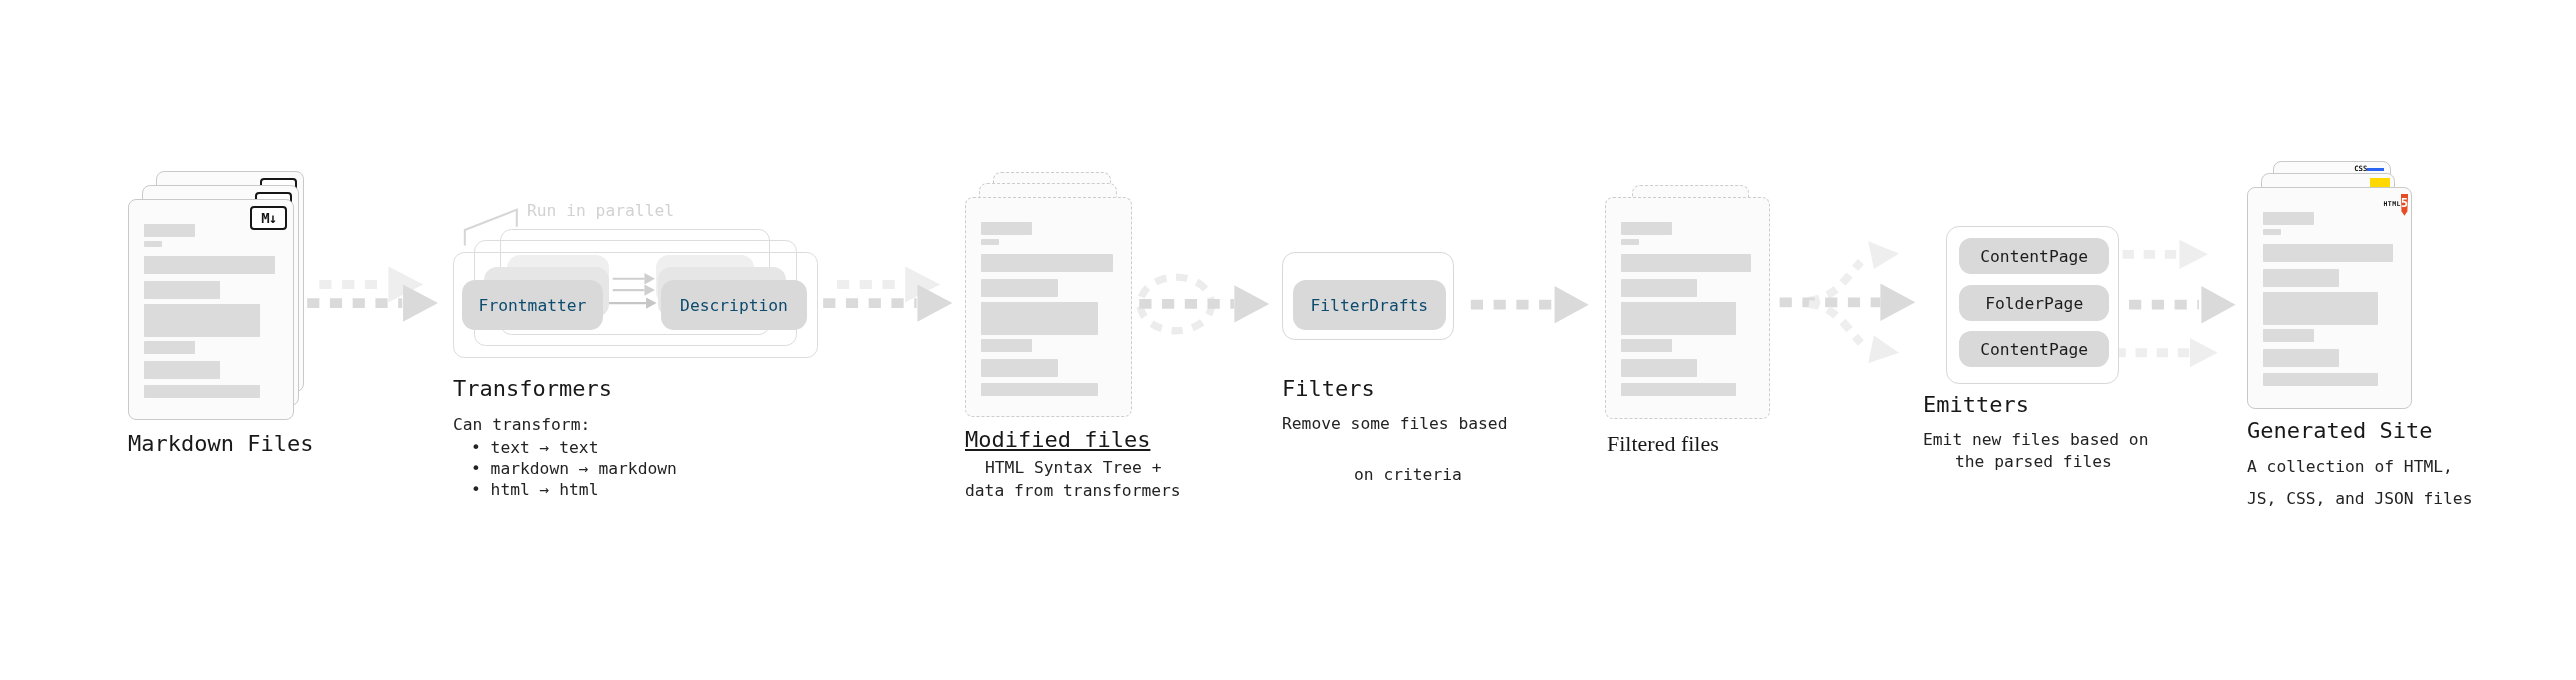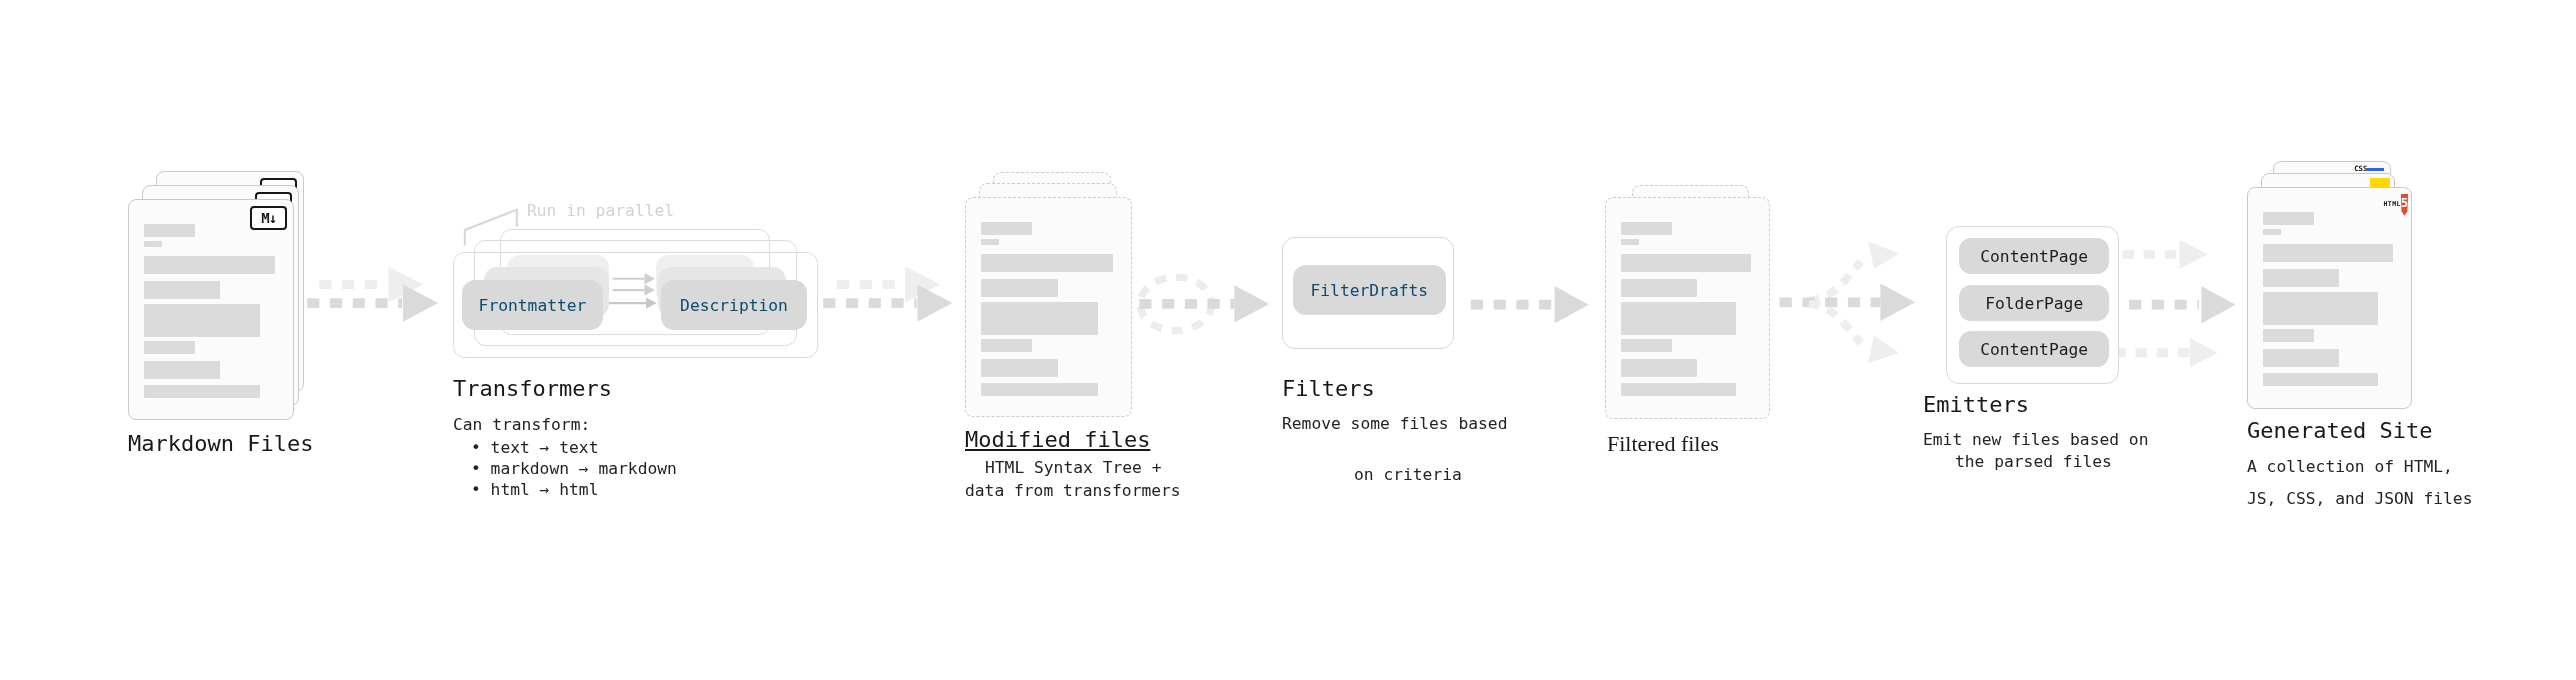--- a/index.html
+++ b/index.html
@@ -181,21 +181,21 @@
           <div class="bar b6"></div>
           <div class="bar b7"></div>
           <div class="bar b8"></div>
       </div>
     </div>
   </div>
   <div class="title" style="left:965px;top:428px;text-decoration:underline;">Modified files</div>
   <div class="sub" style="left:965px;top:459px;margin-left:20px;">HTML Syntax Tree +</div>
   <div class="sub" style="left:965px;top:482px;">data from transformers</div>
 
-  <div class="fbox" style="left:1282px;top:237px;width:172px;height:112px;">
+  <div class="fbox" style="left:1282px;top:252px;width:172px;height:88px;">
     <div class="chip front" style="left:9.8px;top:27px;width:153px;height:50px;">FilterDrafts</div>
   </div>
   <div class="title" style="left:1282px;top:377px;">Filters</div>
   <div class="sub" style="left:1282px;top:415px;">Remove some files based</div>
   <div class="sub" style="left:1354px;top:438px;margin-top:28px;">on criteria</div>
 
   <div>
     <div class="card dashed" style="left:1632px;top:185px;width:117px;height:221px;"></div>
     <div class="card dashed" style="left:1605px;top:197px;width:165px;height:222px;">
       <div class="doc-body">

